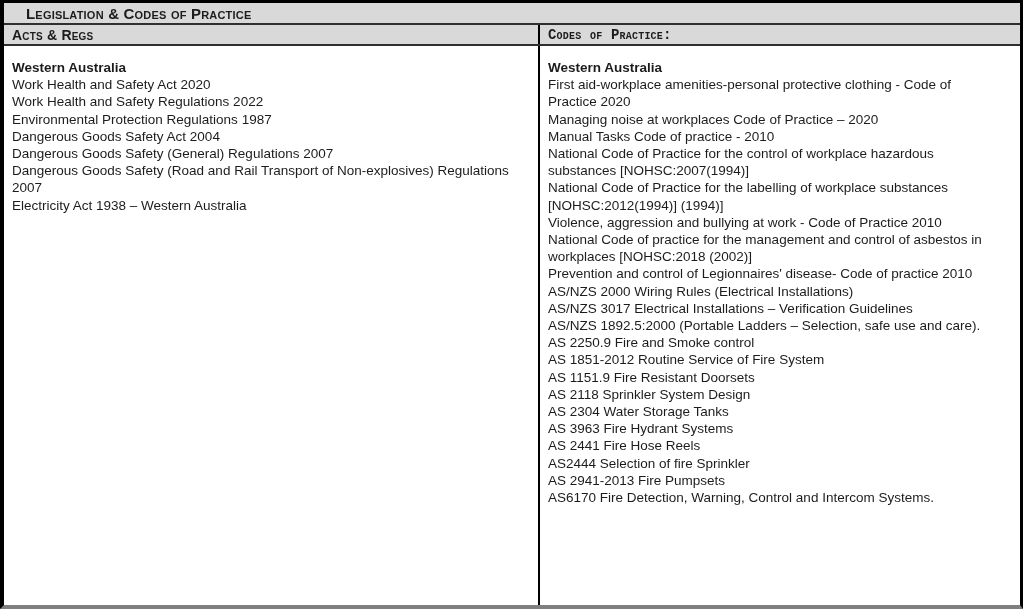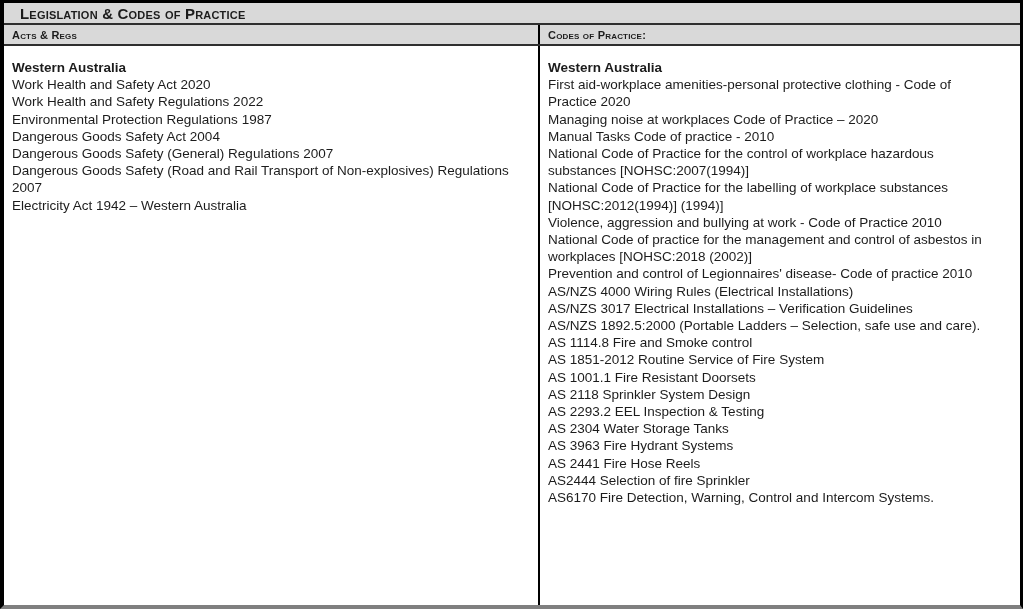--- a/index.html
+++ b/index.html
@@ -23,50 +23,50 @@
     overflow: hidden;
   }
   .title-row {
     box-sizing: border-box;
     height: 22px;
     flex: 0 0 22px;
     background: var(--header-bg, #d9d9d9);
     border-bottom: 2px solid var(--border-inner, #2f2f2f);
     display: flex;
     align-items: center;
-    padding: 0 16px;
+    padding: 0 22px;
     font-weight: bold;
     font-variant: small-caps;
     font-size: 15px;
     letter-spacing: 0.2px;
   }
   .header-row {
     box-sizing: border-box;
     height: 21px;
     flex: 0 0 21px;
     display: flex;
     background: var(--header-bg, #d9d9d9);
     border-bottom: 2px solid var(--border-inner, #2f2f2f);
   }
   .header-cell {
     box-sizing: border-box;
     display: flex;
     align-items: center;
     padding: 0 8px;
     font-weight: bold;
     font-variant: small-caps;
-    font-size: 11px;
+    font-size: 14px;
     letter-spacing: 0.2px;
   }
   .header-cell.left {
     width: 536px;
     flex: 0 0 536px;
     border-right: 2px solid var(--border-dark, #000000);
   }
-  .header-cell.right { flex: 1; }
+  .header-cell.right { flex: 1; font-family: Liberation Mono, monospace; }
   .body-row {
     display: flex;
     flex: 1;
     min-height: 0;
   }
   .body-cell {
     box-sizing: border-box;
     padding: 13px 19px 0 8px;
     font-size: 13.5px;
     line-height: 17.2px;
@@ -97,44 +97,44 @@
   <div class="body-row">
     <div class="body-cell left">
       <div class="cell-heading">Western Australia</div>
       <div>
           <div class="list-item">Work Health and Safety Act 2020</div>
           <div class="list-item">Work Health and Safety Regulations 2022</div>
           <div class="list-item">Environmental Protection Regulations 1987</div>
           <div class="list-item">Dangerous Goods Safety Act 2004</div>
           <div class="list-item">Dangerous Goods Safety (General) Regulations 2007</div>
           <div class="list-item">Dangerous Goods Safety (Road and Rail Transport of Non-explosives) Regulations 2007</div>
-          <div class="list-item">Electricity Act 1942 – Western Australia</div>
+          <div class="list-item">Electricity Act 1938 – Western Australia</div>
         </div>
     </div>
     <div class="body-cell right">
       <div class="cell-heading">Western Australia</div>
       <div>
           <div class="list-item">First aid-workplace amenities-personal protective clothing - Code of Practice 2020</div>
           <div class="list-item">Managing noise at workplaces Code of Practice – 2020</div>
           <div class="list-item">Manual Tasks Code of practice - 2010</div>
           <div class="list-item">National Code of Practice for the control of workplace hazardous substances [NOHSC:2007(1994)]</div>
           <div class="list-item">National Code of Practice for the labelling of workplace substances [NOHSC:2012(1994)] (1994)]</div>
           <div class="list-item">Violence, aggression and bullying at work - Code of Practice 2010</div>
           <div class="list-item">National Code of practice for the management and control of asbestos in workplaces [NOHSC:2018 (2002)]</div>
           <div class="list-item">Prevention and control of Legionnaires' disease- Code of practice 2010</div>
-          <div class="list-item">AS/NZS 4000 Wiring Rules (Electrical Installations)</div>
+          <div class="list-item">AS/NZS 2000 Wiring Rules (Electrical Installations)</div>
           <div class="list-item">AS/NZS 3017 Electrical Installations – Verification Guidelines</div>
           <div class="list-item">AS/NZS 1892.5:2000 (Portable Ladders – Selection, safe use and care).</div>
-          <div class="list-item">AS 1114.8 Fire and Smoke control</div>
+          <div class="list-item">AS 2250.9 Fire and Smoke control</div>
           <div class="list-item">AS 1851-2012 Routine Service of Fire System</div>
-          <div class="list-item">AS 1001.1 Fire Resistant Doorsets</div>
+          <div class="list-item">AS 1151.9 Fire Resistant Doorsets</div>
           <div class="list-item">AS 2118 Sprinkler System Design</div>
-          <div class="list-item">AS 2293.2 EEL Inspection &amp; Testing</div>
           <div class="list-item">AS 2304 Water Storage Tanks</div>
           <div class="list-item">AS 3963 Fire Hydrant Systems</div>
           <div class="list-item">AS 2441 Fire Hose Reels</div>
           <div class="list-item">AS2444 Selection of fire Sprinkler</div>
+          <div class="list-item">AS 2941-2013 Fire Pumpsets</div>
           <div class="list-item">AS6170 Fire Detection, Warning, Control and Intercom Systems.</div>
         </div>
     </div>
   </div>
 
 </div>
 
 </body></html>

